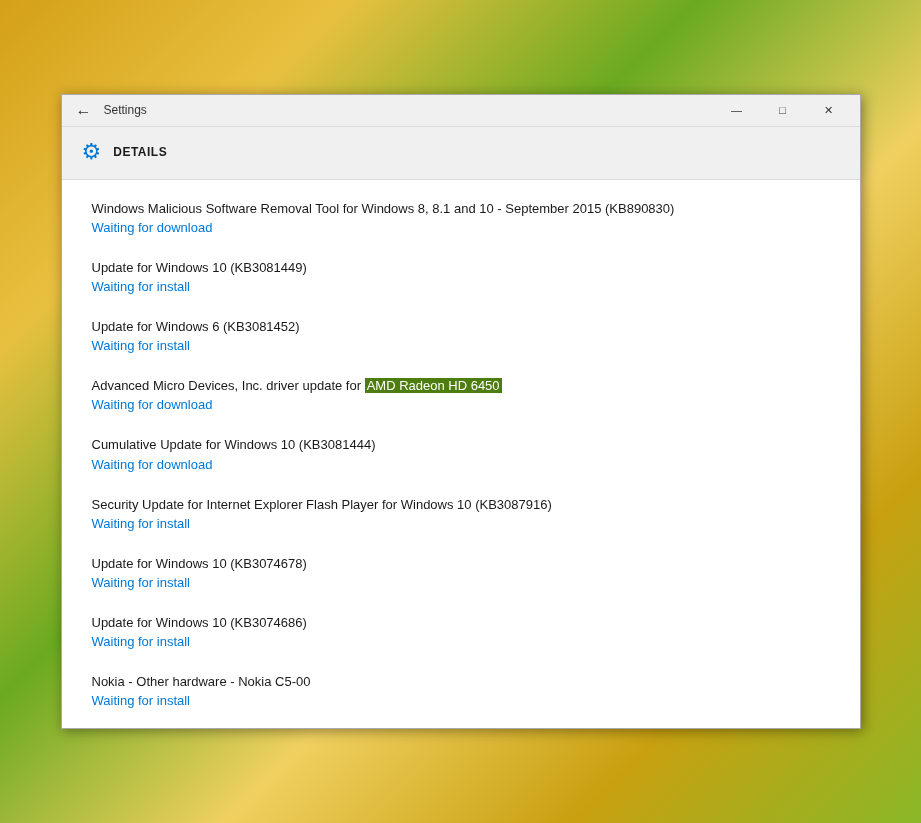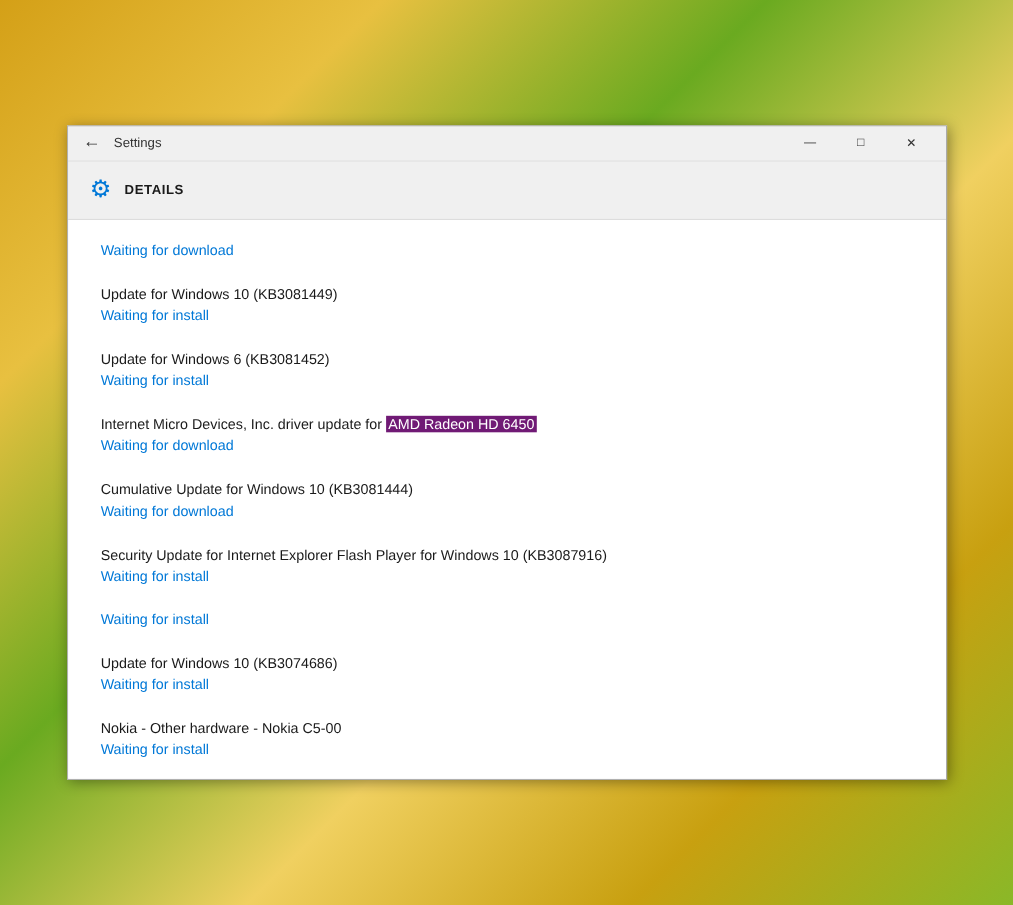--- a/index.html
+++ b/index.html
@@ -113,21 +113,21 @@
       margin-bottom: 2px;
     }
 
     .update-status {
       font-size: 13px;
       color: #0078d7;
       cursor: pointer;
     }
 
     .highlight {
-      background-color: #701a75;
+      background-color: #4d7c0f;
       color: white;
       padding: 0 2px;
     }
   </style>
 </head>
 <body>
 
 <div class="window">
 
   <div class="title-bar">
@@ -149,51 +149,53 @@
   </div>
 
   <div class="header">
     <span class="header-icon">⚙</span>
     <span class="header-title">DETAILS</span>
   </div>
 
   <div class="content">
 
     <div class="update-item">
+      <div class="update-name">Windows Malicious Software Removal Tool for Windows 8, 8.1 and 10 - September 2015 (KB890830)</div>
       <div class="update-status">Waiting for download</div>
     </div>
 
     <div class="update-item">
       <div class="update-name">Update for Windows 10 (KB3081449)</div>
       <div class="update-status">Waiting for install</div>
     </div>
 
     <div class="update-item">
       <div class="update-name">Update for Windows 6 (KB3081452)</div>
       <div class="update-status">Waiting for install</div>
     </div>
 
     <div class="update-item">
       <div class="update-name">
-        <span>Internet Micro Devices, Inc. driver update for </span><span class="highlight">AMD Radeon HD 6450</span>
+        <span>Advanced Micro Devices, Inc. driver update for </span><span class="highlight">AMD Radeon HD 6450</span>
       </div>
       <div class="update-status">Waiting for download</div>
     </div>
 
     <div class="update-item">
       <div class="update-name">Cumulative Update for Windows 10 (KB3081444)</div>
       <div class="update-status">Waiting for download</div>
     </div>
 
     <div class="update-item">
       <div class="update-name">Security Update for Internet Explorer Flash Player for Windows 10 (KB3087916)</div>
       <div class="update-status">Waiting for install</div>
     </div>
 
     <div class="update-item">
+      <div class="update-name">Update for Windows 10 (KB3074678)</div>
       <div class="update-status">Waiting for install</div>
     </div>
 
     <div class="update-item">
       <div class="update-name">Update for Windows 10 (KB3074686)</div>
       <div class="update-status">Waiting for install</div>
     </div>
 
     <div class="update-item">
       <div class="update-name">Nokia - Other hardware - Nokia C5-00</div>

